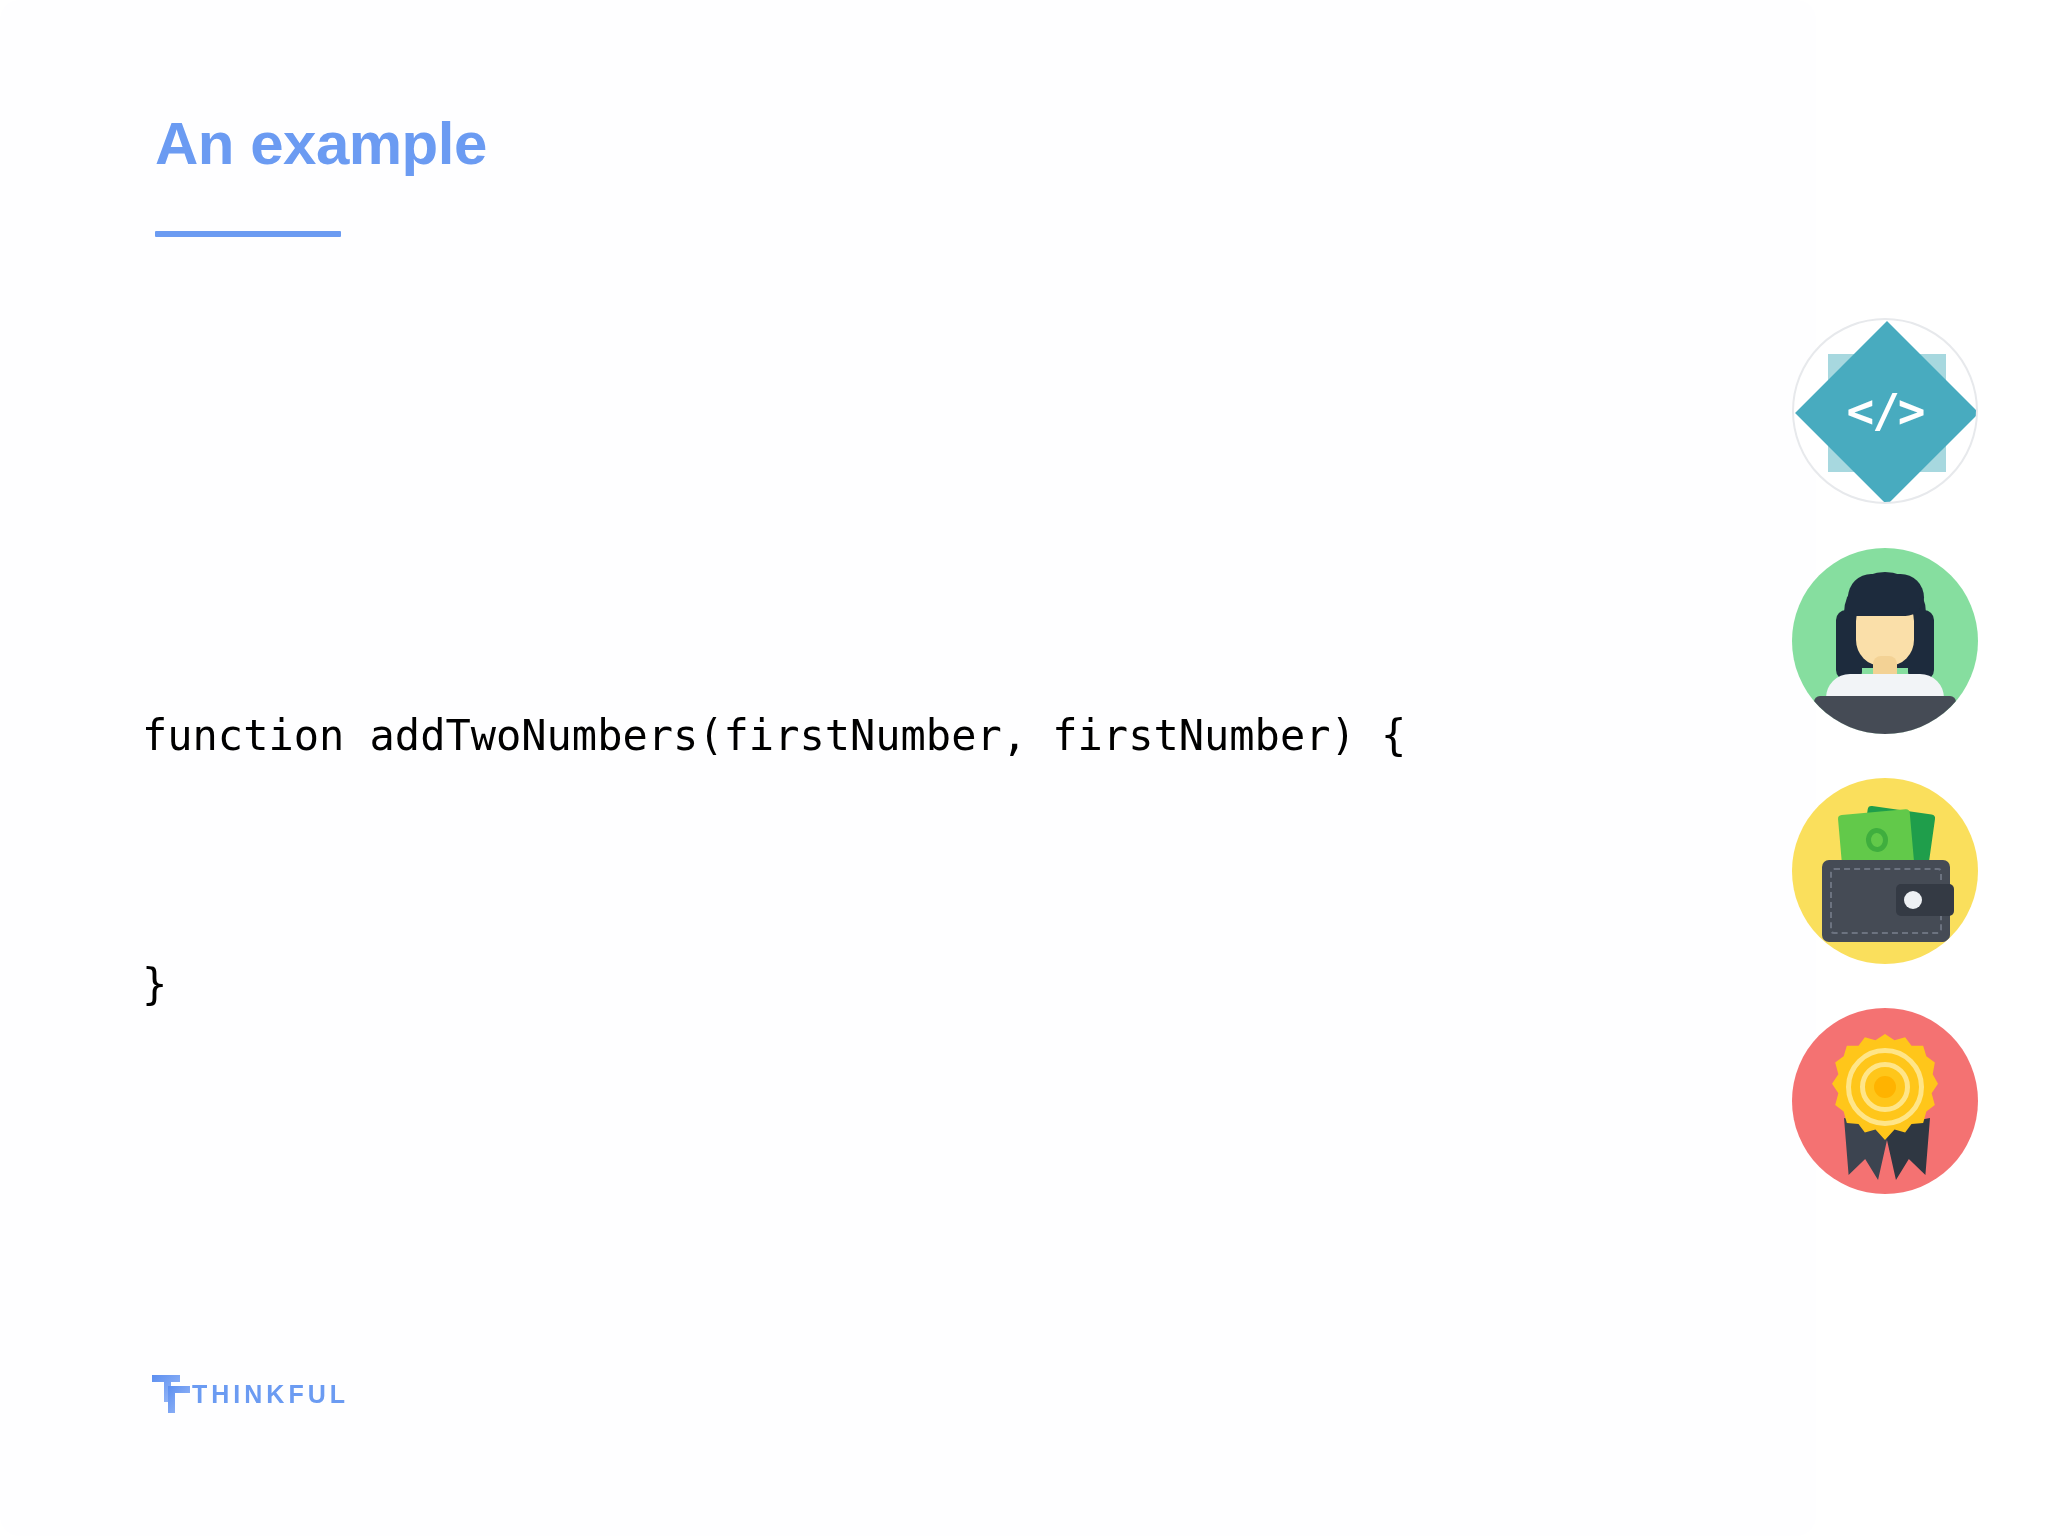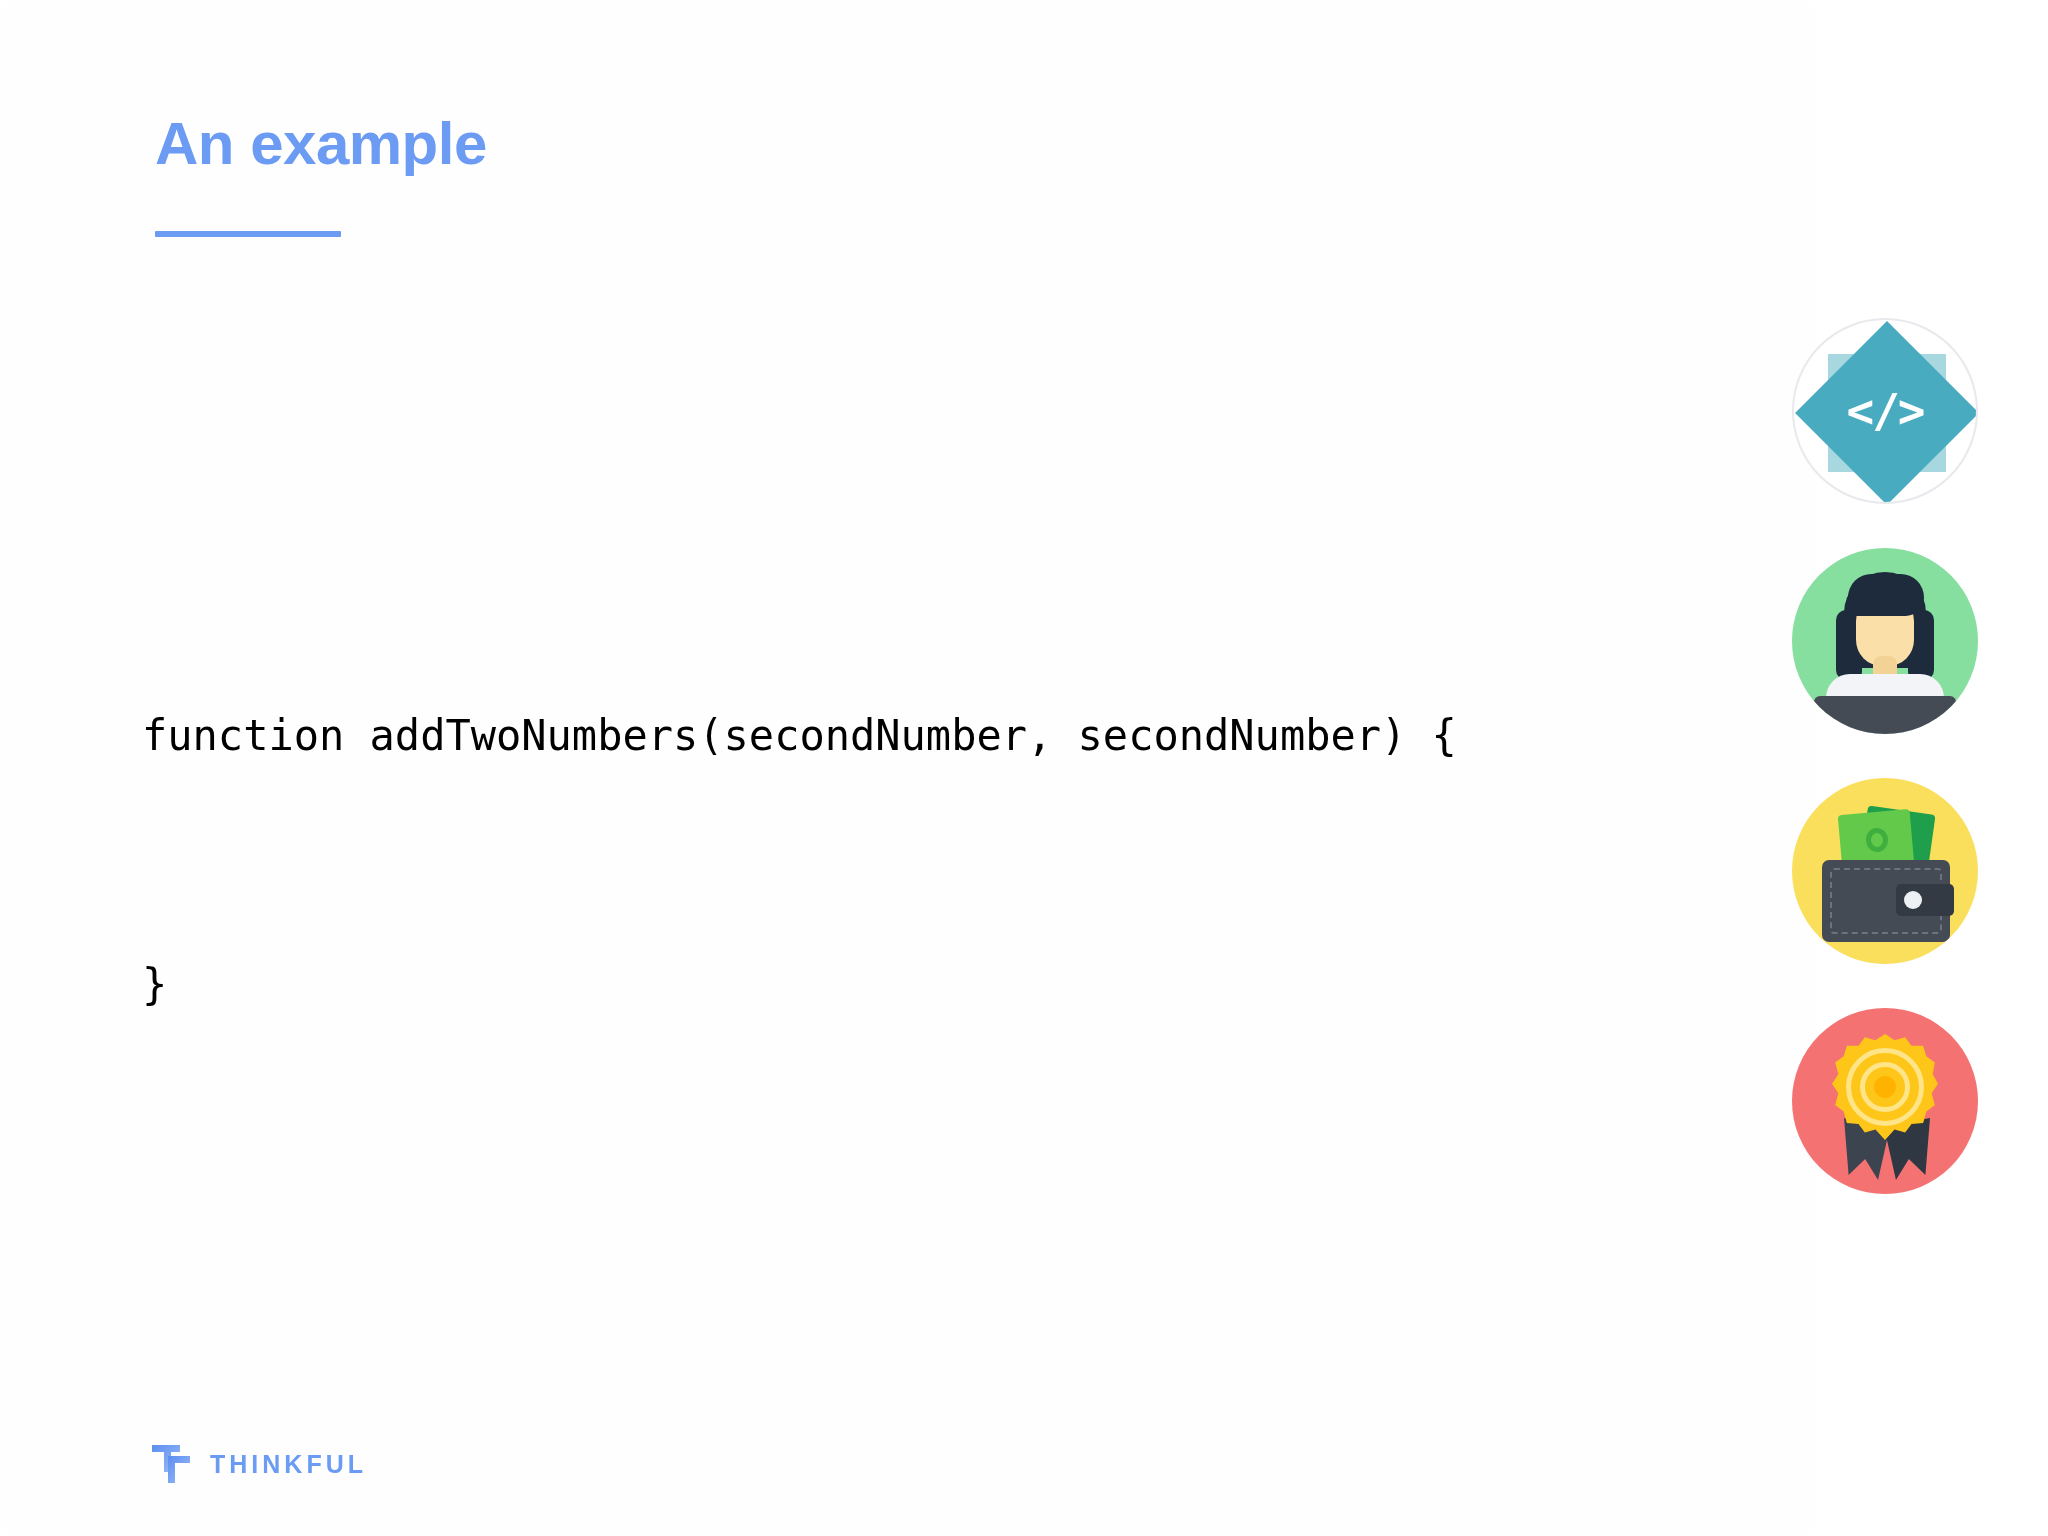--- a/index.html
+++ b/index.html
@@ -268,24 +268,23 @@
     position: absolute; left: 82px; top: 68px;
     width: 22px; height: 22px;
     background: #ffb300;
     border-radius: 50%;
   }
 
   
   .footer-logo {
     position: absolute;
     left: 150px;
-    top: 1442px;
+    top: 1372px;
     display: flex;
     align-items: center;
-    gap: 18px;
   }
 
   .logo-mark { width: 42px; height: 44px; display: block; }
 
   .logo-word {
     font-family: "Liberation Sans", sans-serif;
     font-size: 25px;
     font-weight: 700;
     color: #6b9bf2;
     letter-spacing: 4px;
@@ -295,21 +294,21 @@
 <body>
 
 <div class="slide">
 
   <div class="title-block">
     <div class="slide-title">An example</div>
     <div class="title-rule"></div>
   </div>
 
   <div class="code-block">
-    <div class="code-line">function addTwoNumbers(secondNumber, secondNumber) {</div>
+    <div class="code-line">function addTwoNumbers(firstNumber, firstNumber) {</div>
     <div class="code-line">}</div>
     <div class="code-line blank"></div>
     
     
   </div>
 
   <div class="icon-rail">
 
     <div class="icon-slot">
       <div class="icon-circle circle-code">

